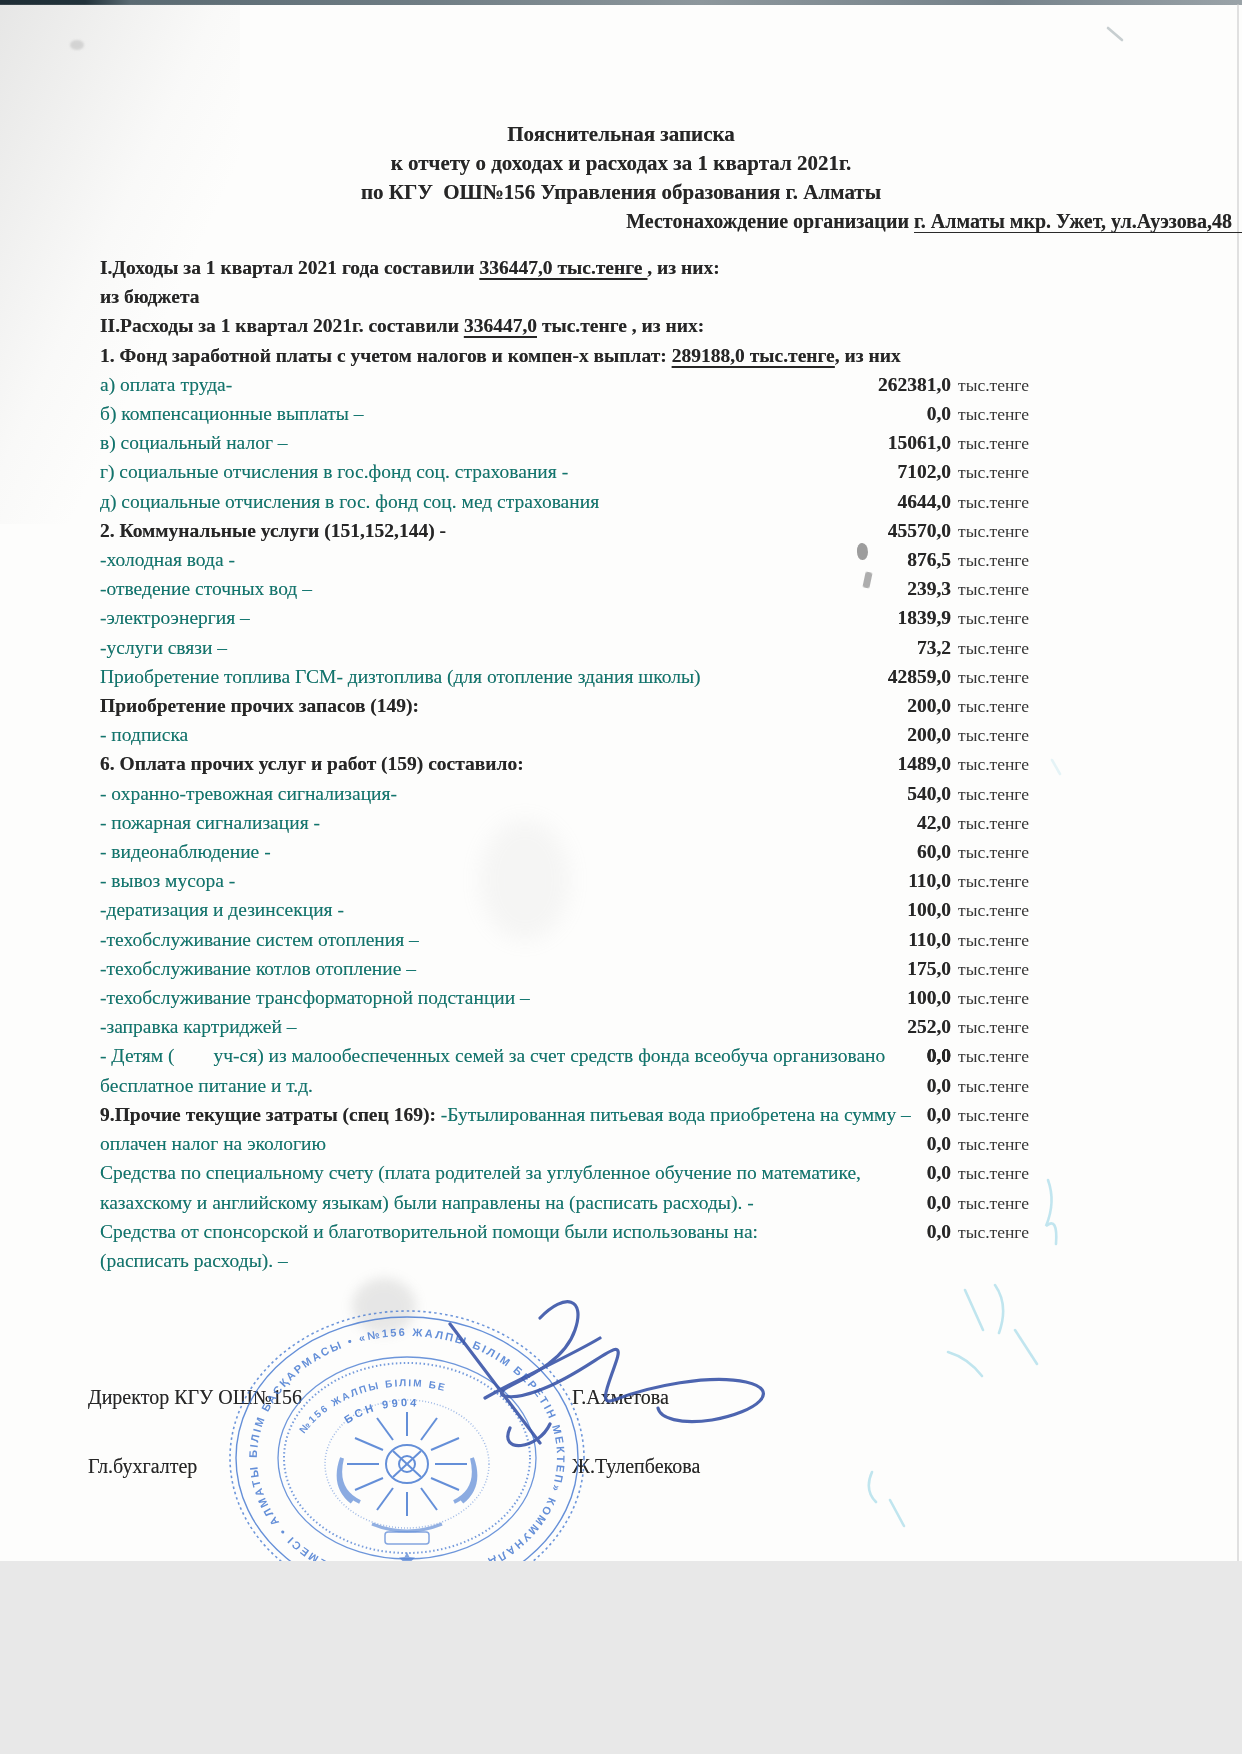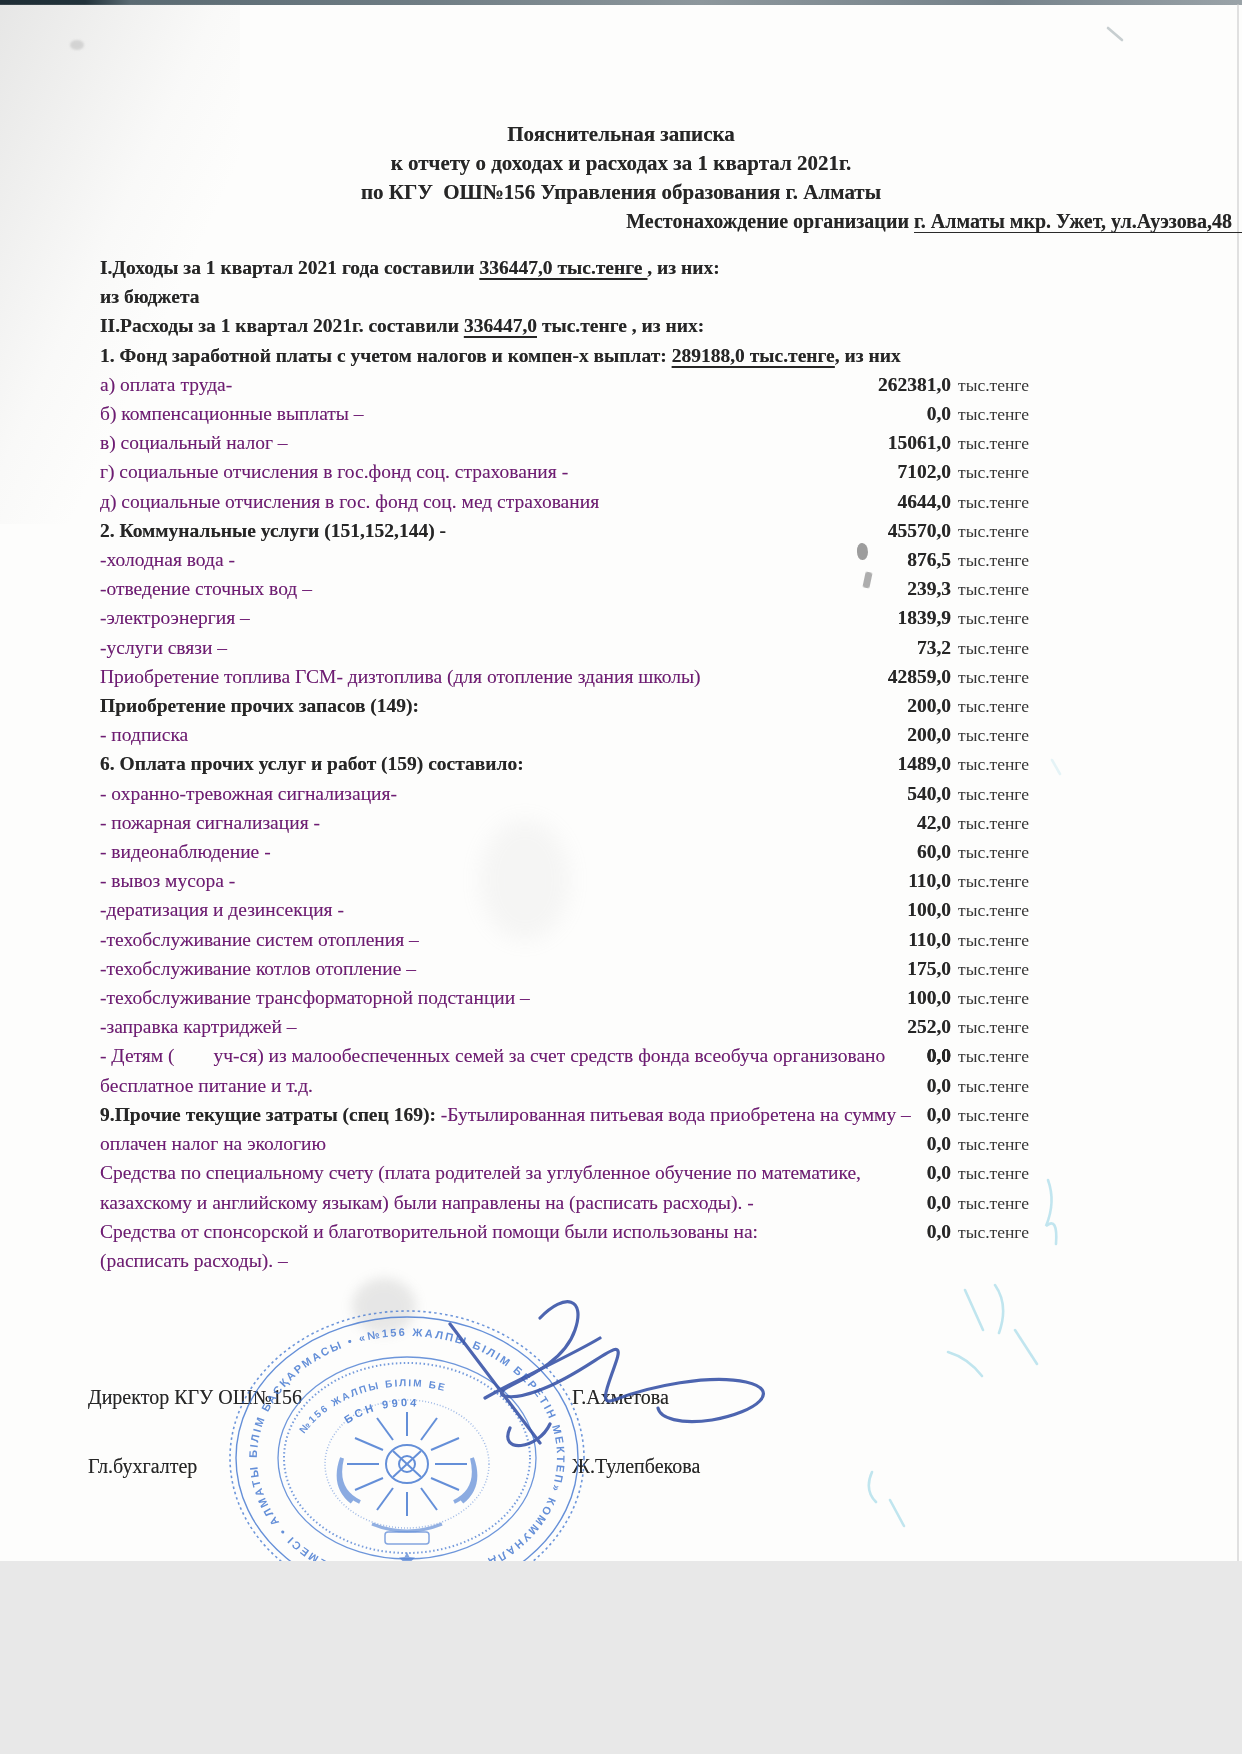--- a/index.html
+++ b/index.html
@@ -21,21 +21,21 @@
   .head{position:absolute;left:0;top:120px;width:100%;text-align:center;line-height:29px;
         font-weight:bold;font-size:21px;text-shadow:0 0 .6px rgba(0,0,0,.4);}
   .head .addr{ text-align:right;padding-left:88px;font-size:20px;}
   .addr-value{border-bottom:1.6px solid #2a2a2a;padding-right:10px;}
 
   
   .lines{position:absolute;left:88px;top:253px;width:924px;line-height:29.2px;font-size:19.5px;margin-left:12px;}
   .row{position:relative;white-space:nowrap;}
   .seg-b{font-weight:bold;text-shadow:0 0 .6px rgba(0,0,0,.4);}
   .seg-u{text-decoration:underline;text-underline-offset:4px;text-decoration-thickness:1.6px;}
-  .seg-r{font-weight:normal;color:#701a75;text-shadow:0 0 .5px rgba(40,40,40,.35);}
+  .seg-r{font-weight:normal;color:#0f766e;text-shadow:0 0 .5px rgba(40,40,40,.35);}
   .value{position:absolute;right:0;top:0;}
   .num{display:inline-block;min-width:80px;text-align:right;font-weight:bold;font-size:19.5px;text-shadow:0 0 .6px rgba(0,0,0,.4);}
   .unit{display:inline-block;width:66px;margin-left:7px;font-size:17.5px;color:#343434;}
 
   
   .sig-row{position:absolute;left:88px;width:1000px;font-weight:normal;font-size:20px;text-shadow:0 0 .6px rgba(0,0,0,.4);}
   .sig-name{position:absolute;left:484px;top:0;}
   .sig-1{top:1386px;}
   .sig-2{top:1455px;}
 

